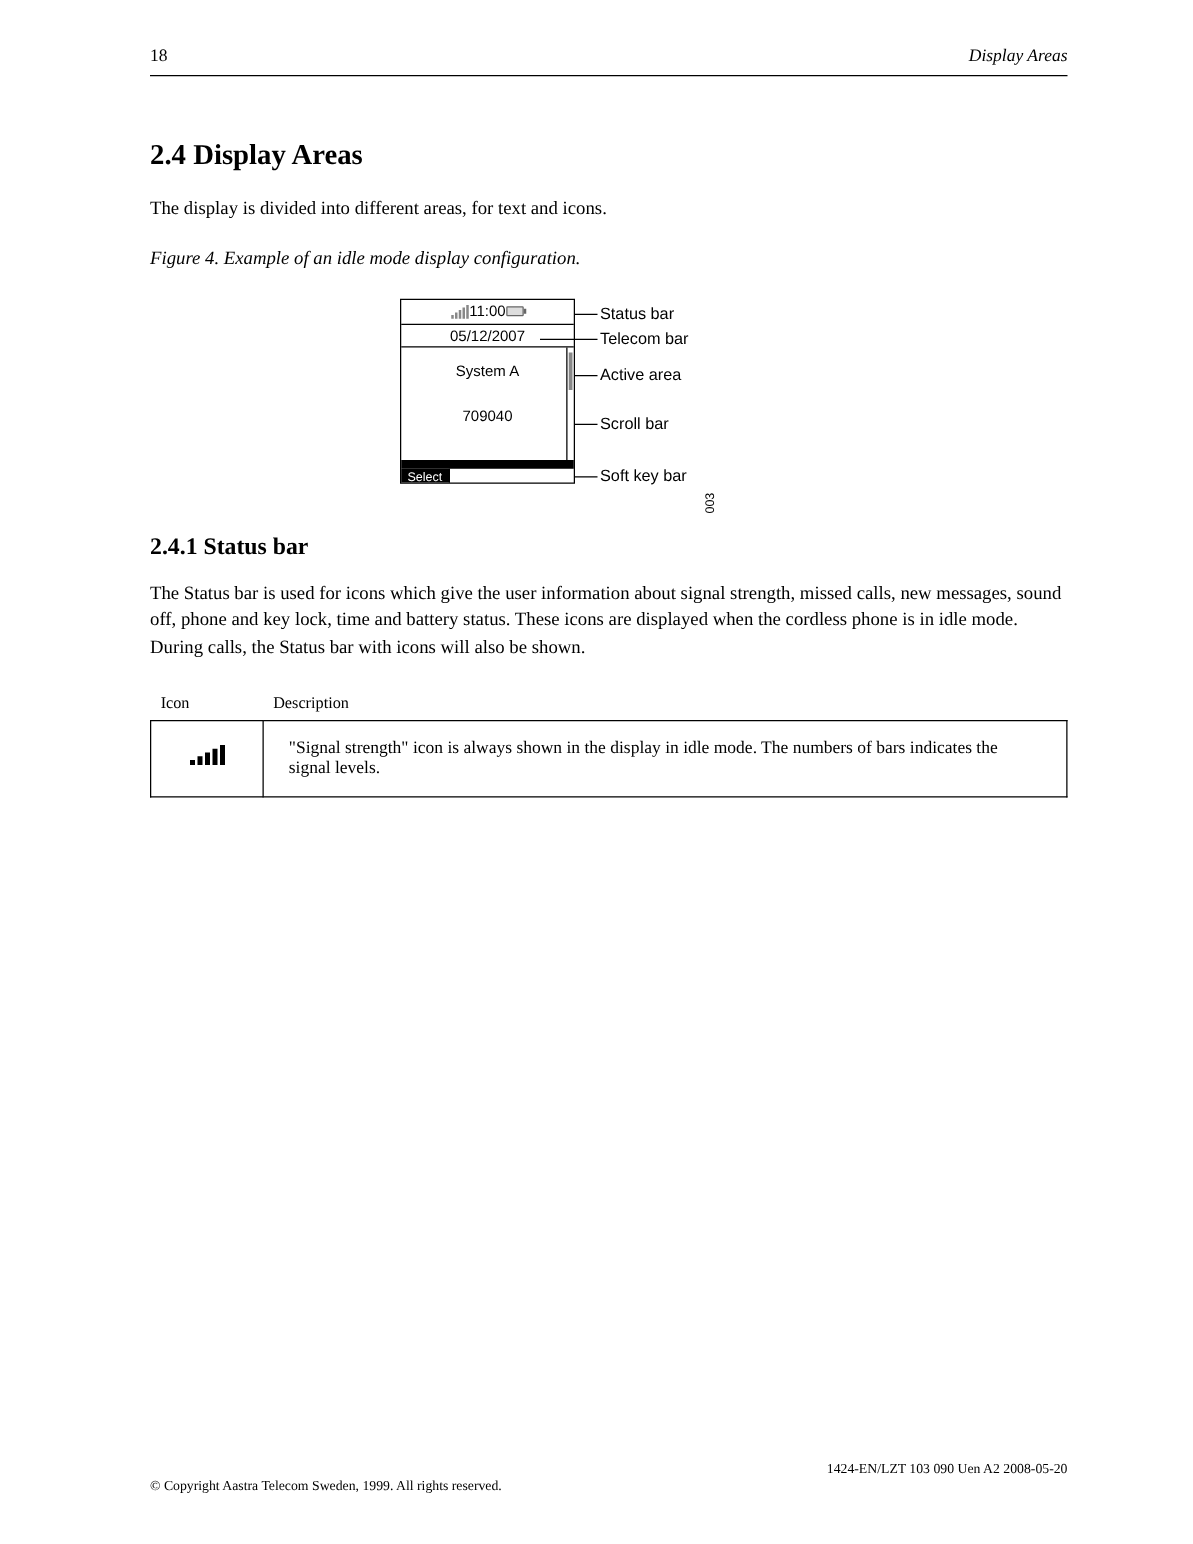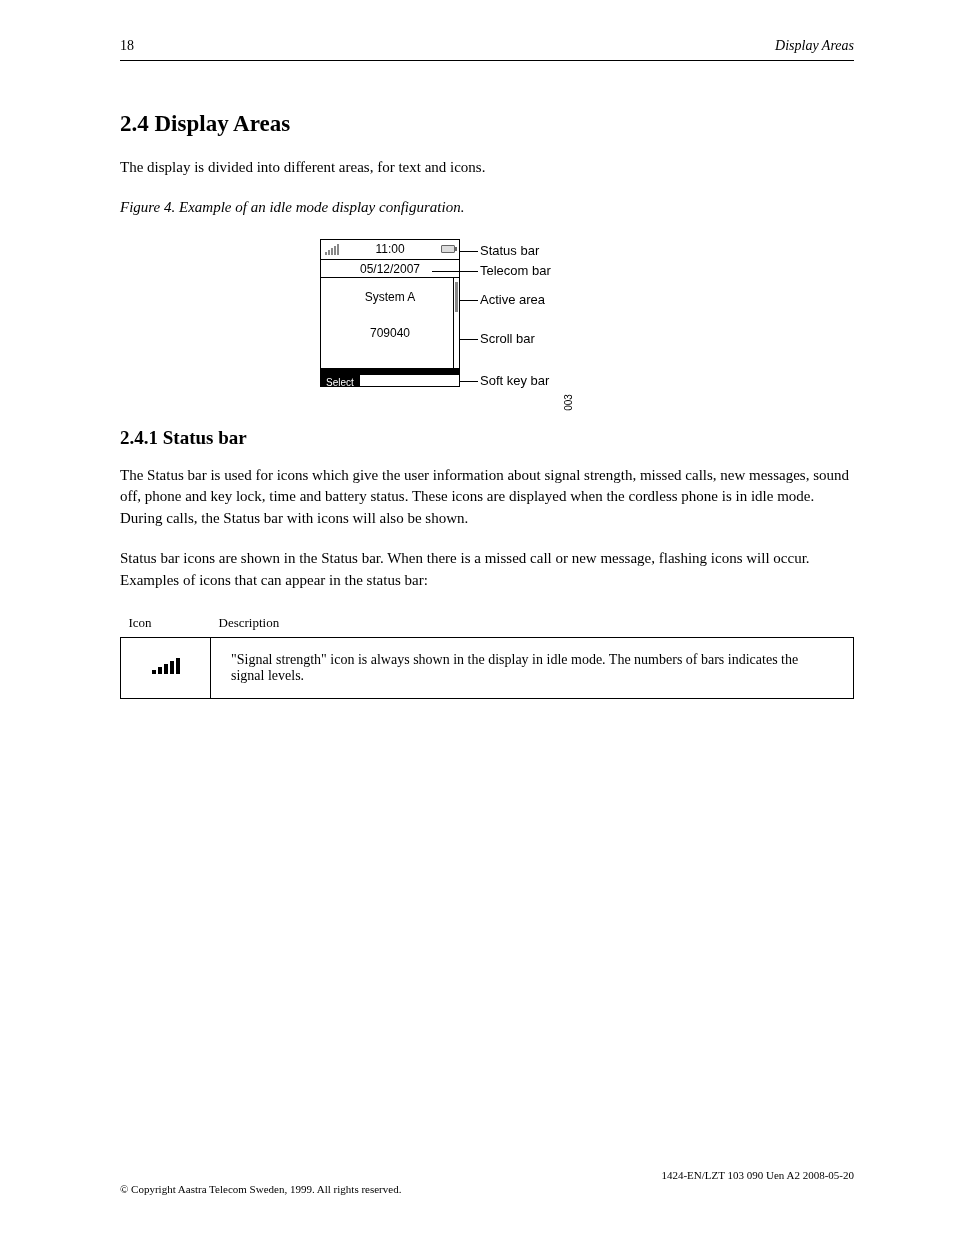--- a/index.html
+++ b/index.html
@@ -49,21 +49,21 @@
     margin: 20px auto 40px 200px;
   }
   .device-screen {
     width: 140px;
     border: 1.5px solid #000;
     background: #fff;
   }
   .status-row {
     display: flex;
     align-items: center;
-    justify-content: space-between;
+    justify-content: center;
     border-bottom: 1px solid #000;
     padding: 2px 4px;
     font-size: 12px;
     font-family: Arial, sans-serif;
     height: 20px;
   }
   .signal-mini {
     display: inline-flex;
     align-items: flex-end;
     gap: 1px;
@@ -262,21 +262,20 @@
       <span>Soft key bar</span>
     </div>
 
     <div class="fig-sidenum" style="left:240px; top:158px;">003</div>
   </div>
 
   <h3 class="subsection">2.4.1 Status bar</h3>
 
   <p class="body-text">The Status bar is used for icons which give the user information about signal strength, missed calls, new messages, sound off, phone and key lock, time and battery status. These icons are displayed when the cordless phone is in idle mode. During calls, the Status bar with icons will also be shown.</p>
 
-  <p class="body-text">Status bar icons are shown in the Status bar. When there is a missed call or new message, flashing icons will occur. Examples of icons that can appear in the status bar:</p>
 
   <table class="icon-table">
     <thead>
       <tr>
         <th>Icon</th>
         <th>Description</th>
       </tr>
     </thead>
     <tbody>
       <tr>

